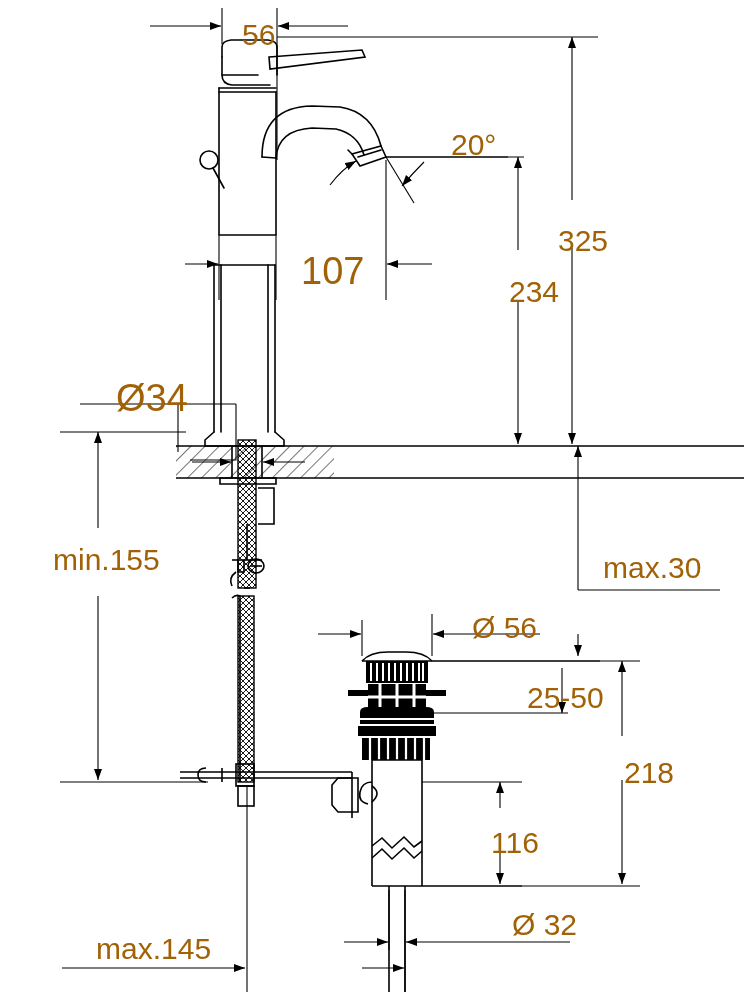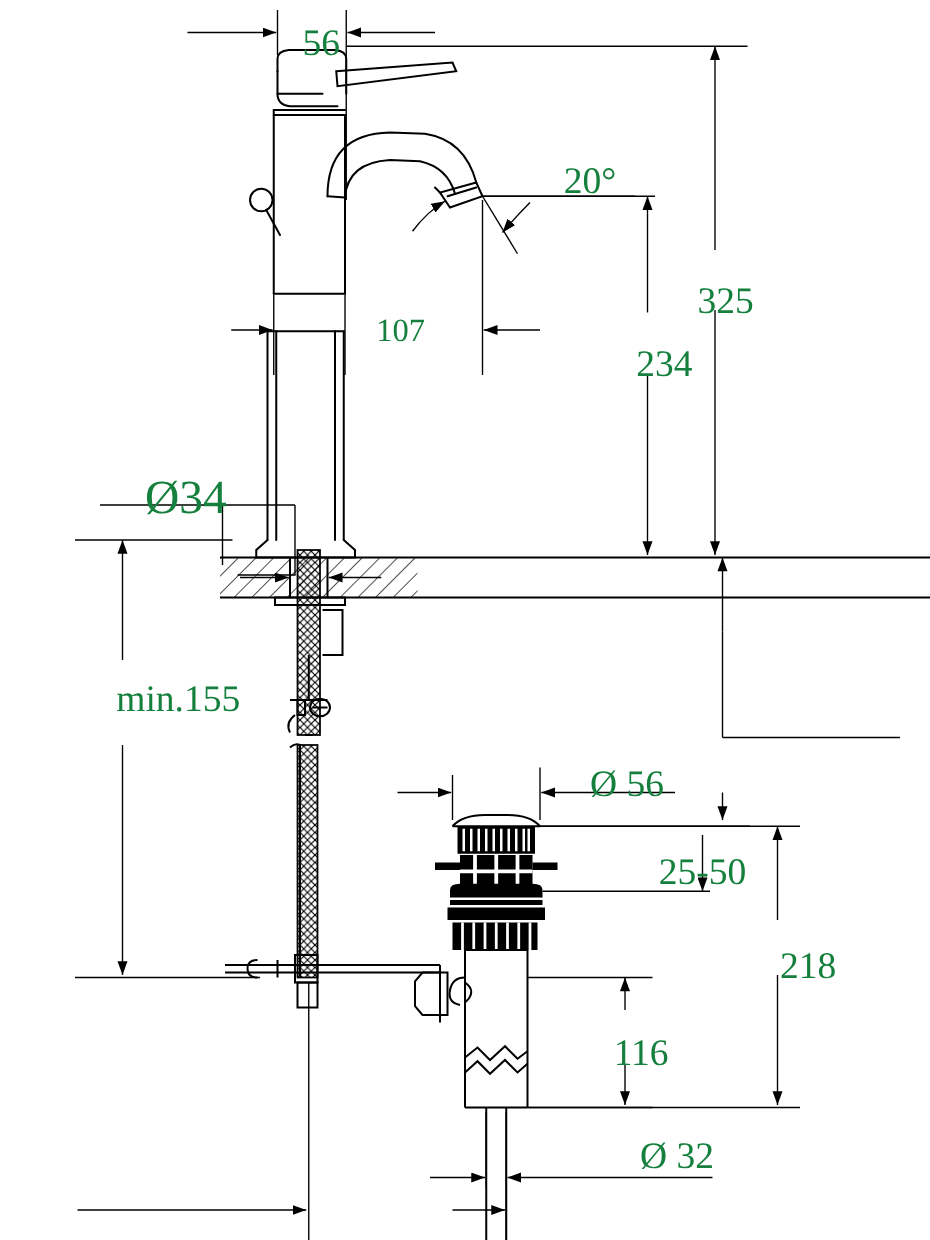--- a/index.html
+++ b/index.html
@@ -10,22 +10,22 @@
   #sheet{
     position:relative;
     width:744px;
     height:992px;
     background:#ffffff;
     overflow:hidden;
   }
   #sheet svg{position:absolute;top:0;left:0;}
   .dimtext{
     position:absolute;
-    font-family:Liberation Serif, serif;
-    color:#15803d;
+    font-family:Liberation Sans, sans-serif;
+    color:#a16207;
     white-space:pre;
     line-height:1.12;
     letter-spacing:0px;
     padding-left:20px;
   }
 </style>
 </head>
 <body>
 
 <div id="sheet">
@@ -248,33 +248,35 @@
   </svg>
 
   <div class="dimtext" style="left:222px; top:18px;  font-size:30px;">56</div>
 
   <div class="dimtext" style="left:431px; top:128px; font-size:30px;">20°</div>
 
   <div class="dimtext" style="left:538px; top:224px; font-size:30px;">325</div>
 
   <div class="dimtext" style="left:489px; top:275px; font-size:30px;text-align:right;">234</div>
 
-  <div class="dimtext" style="left:281px; top:250px; font-size:26px;">107</div>
+  <div class="dimtext" style="left:281px; top:250px; font-size:38px;">107</div>
 
   <div class="dimtext" style="left:96px;  top:377px; font-size:38px;">Ø34</div>
 
 
-
-  <div class="dimtext" style="left:33px;  top:543px; font-size:30px;margin-left:40px;">min.155</div>
+  <div class="dimtext" style="left:583px; top:551px; font-size:30px;">max.30</div>
+
+  <div class="dimtext" style="left:33px;  top:543px; font-size:30px;">min.155</div>
 
 
   <div class="dimtext" style="left:452px; top:611px; font-size:30px;">Ø 56</div>
 
   <div class="dimtext" style="left:507px; top:681px; font-size:30px;">25-50</div>
 
   <div class="dimtext" style="left:580px; top:756px; font-size:30px;margin-left:24px;">218</div>
 
   <div class="dimtext" style="left:471px; top:826px; font-size:30px;">116</div>
 
   <div class="dimtext" style="left:492px; top:908px; font-size:30px;">Ø 32</div>
 
+  <div class="dimtext" style="left:76px;  top:932px; font-size:30px;">max.145</div>
 
 </div>
 
 </body></html>

